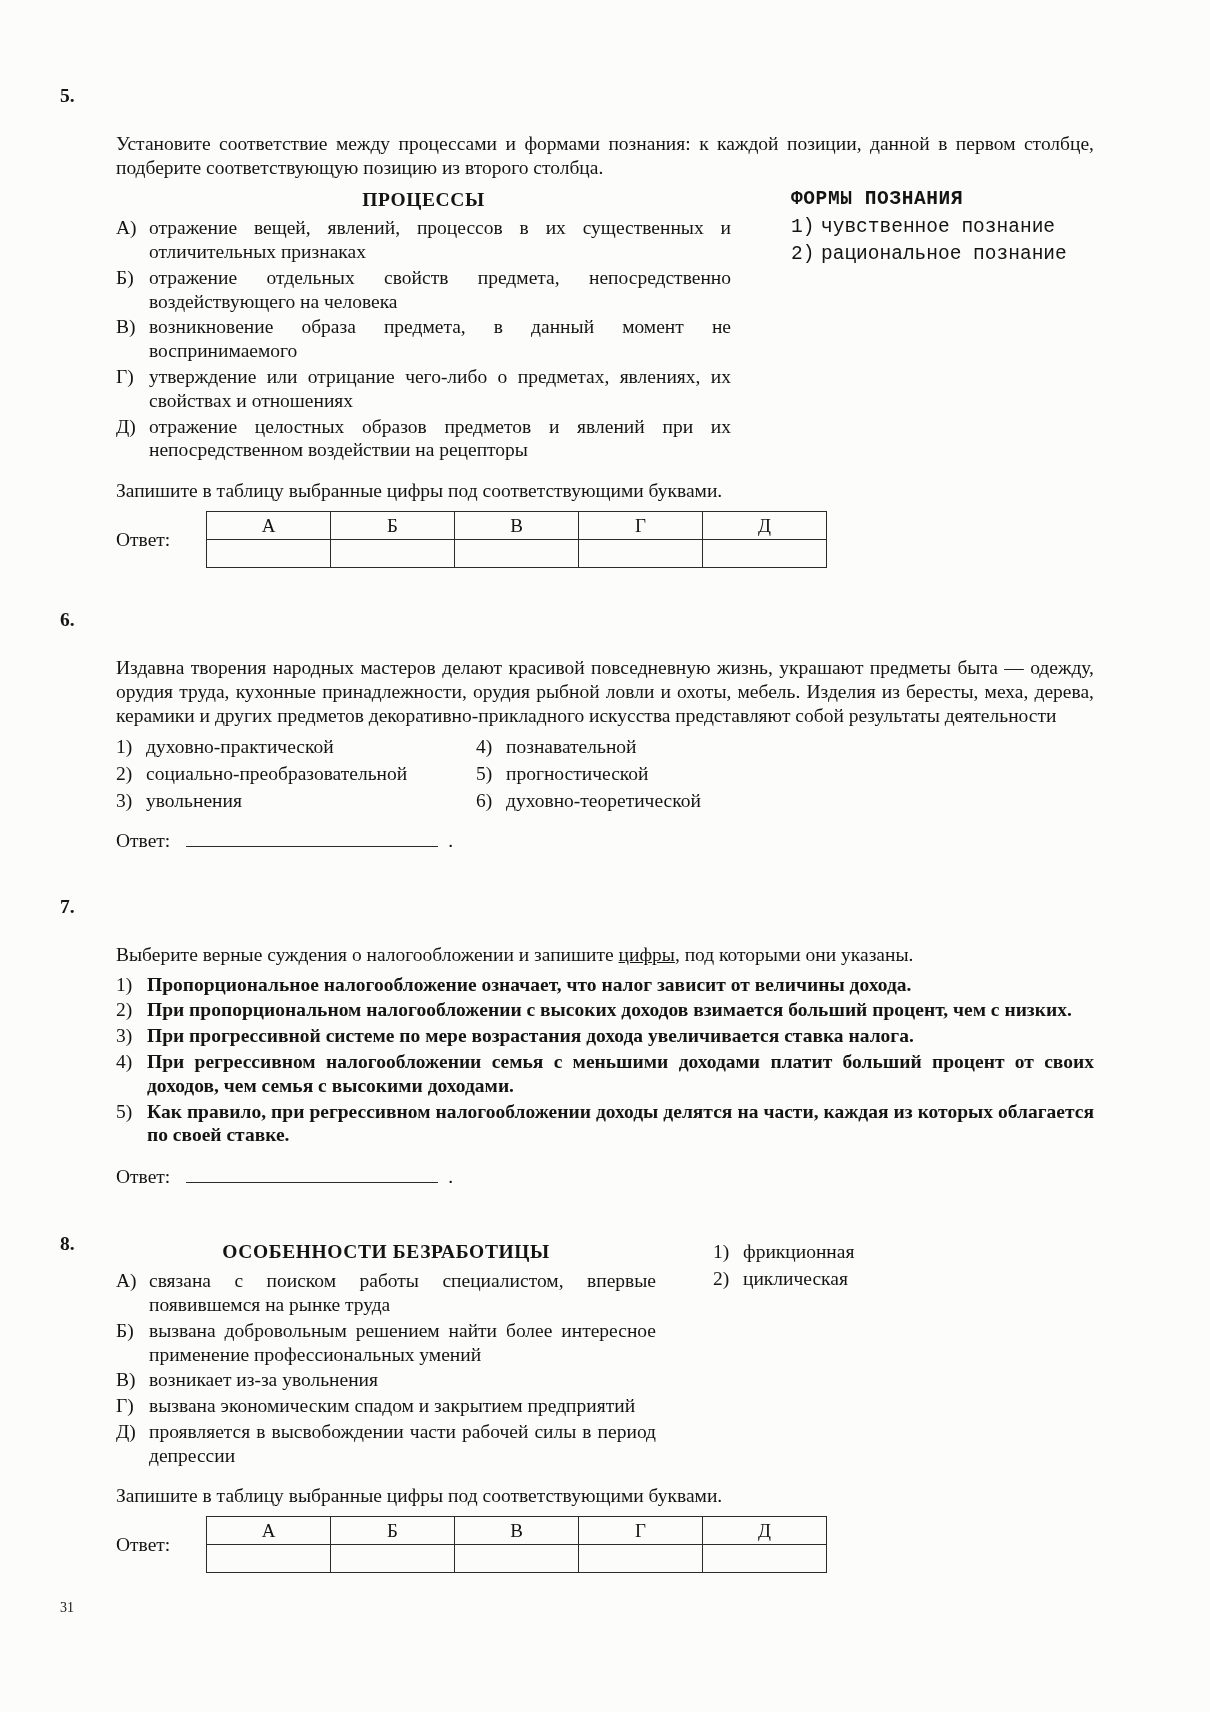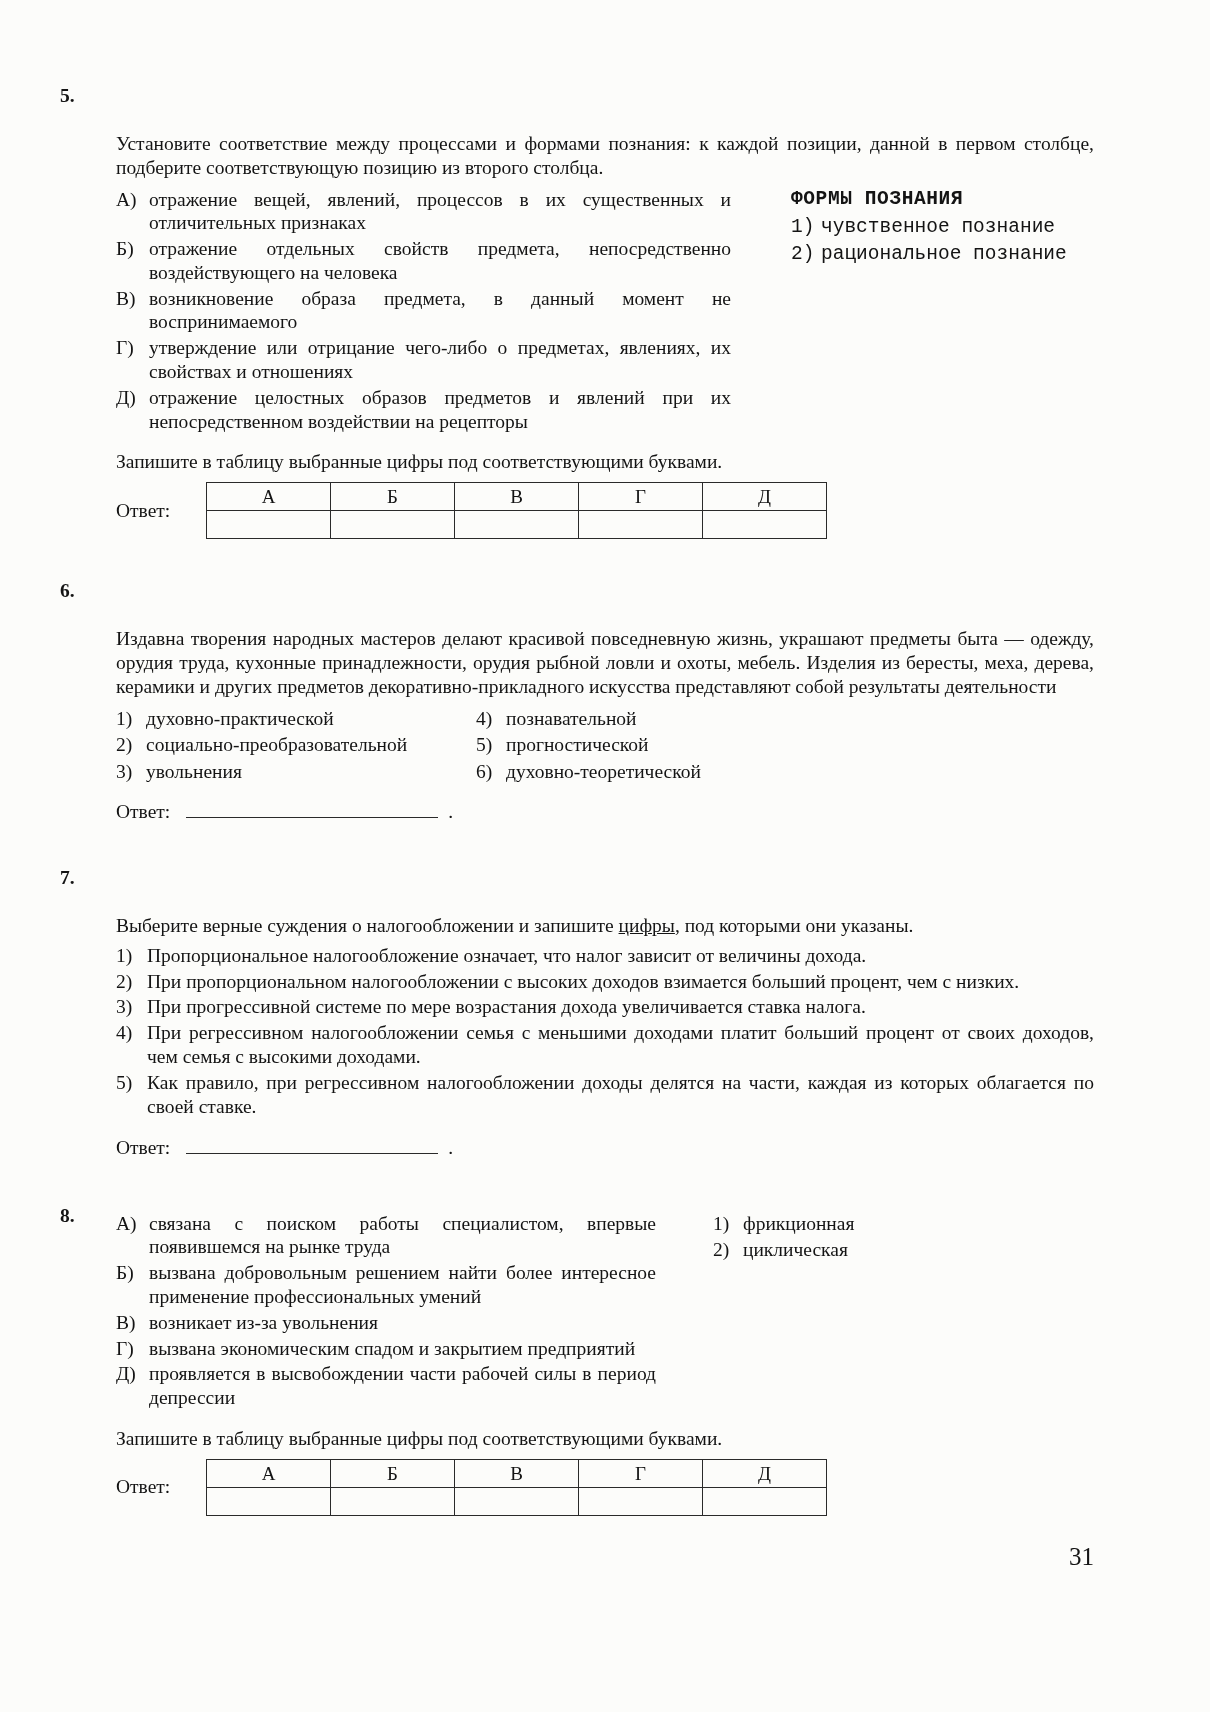--- a/index.html
+++ b/index.html
@@ -42,21 +42,21 @@
   }
   .col-header.left-align { text-align: left; }
   .item { display: flex; margin-bottom: 2px; }
   .item .m { flex: 0 0 33px; width: 33px; }
   .item .t { flex: 1; text-align: justify; }
   .opt { display: flex; margin-bottom: 3px; }
   .opt .m { flex: 0 0 30px; width: 30px; }
   .opt .t { flex: 1; }
   .stmt { display: flex; margin-bottom: 2px; }
   .stmt .m { flex: 0 0 31px; width: 31px; }
-  .stmt .t { flex: 1; text-align: justify; }
+  .stmt .t { flex: 1; text-align: justify; font-weight: bold; }
   .instruction { margin-top: 15px; }
   .answer-row { display: flex; align-items: center; margin-top: 8px; }
   .answer-row .answer-label { width: 90px; flex: 0 0 90px; }
   table.ans { border-collapse: collapse; table-layout: fixed; }
   table.ans td {
     border: 1.6px solid #2a2a2a;
     width: 124px;
     height: 28px;
     text-align: center;
     vertical-align: middle;
@@ -69,33 +69,34 @@
     width: 252px;
     border-bottom: 1.6px solid #2a2a2a;
     height: 1em;
     margin-left: 16px;
     margin-right: 10px;
   }
   .opts { display: flex; margin-top: 8px; }
   .opts-left { flex: 0 0 360px; width: 360px; }
   .opts-right { flex: 1; }
   .emph { font-weight: 400; text-decoration: underline; }
-  .page-number { text-align: right; margin-top: 26px; font-size: 25px; }
+  .page-number { text-align: left; margin-top: 26px; font-size: 14px; }
 </style>
 </head>
 <body>
 
 <div class="page">
 
   <div class="q">
     <div class="qnum">5.</div>
     <div class="qbody">
       <div class="intro">Установите соответствие между процессами и формами познания: к каждой позиции, данной в первом столбце, подберите соответствующую позицию из второго столбца.</div>
       <div class="match">
         <div class="mcol-left-q5">
+          <div class="col-header">ПРОЦЕССЫ</div>
           <div class="item">
             <span class="m">А)</span>
             <span class="t">отражение вещей, явлений, процессов в их существенных и отличительных признаках</span>
           </div>
           <div class="item">
             <span class="m">Б)</span>
             <span class="t">отражение отдельных свойств предмета, непосредственно воздействующего на человека</span>
           </div>
           <div class="item">
             <span class="m">В)</span>
@@ -221,20 +222,21 @@
         <span>.</span>
       </div>
     </div>
   </div>
 
   <div class="q gap-q8">
     <div class="qnum">8.</div>
     <div class="qbody">
       <div class="match">
         <div class="mcol-left-q8">
+          <div class="col-header">ОСОБЕННОСТИ БЕЗРАБОТИЦЫ</div>
           <div class="item">
             <span class="m">А)</span>
             <span class="t">связана с поиском работы специалистом, впервые появившемся на рынке труда</span>
           </div>
           <div class="item">
             <span class="m">Б)</span>
             <span class="t">вызвана добровольным решением найти более интересное применение профессиональных умений</span>
           </div>
           <div class="item">
             <span class="m">В)</span>

